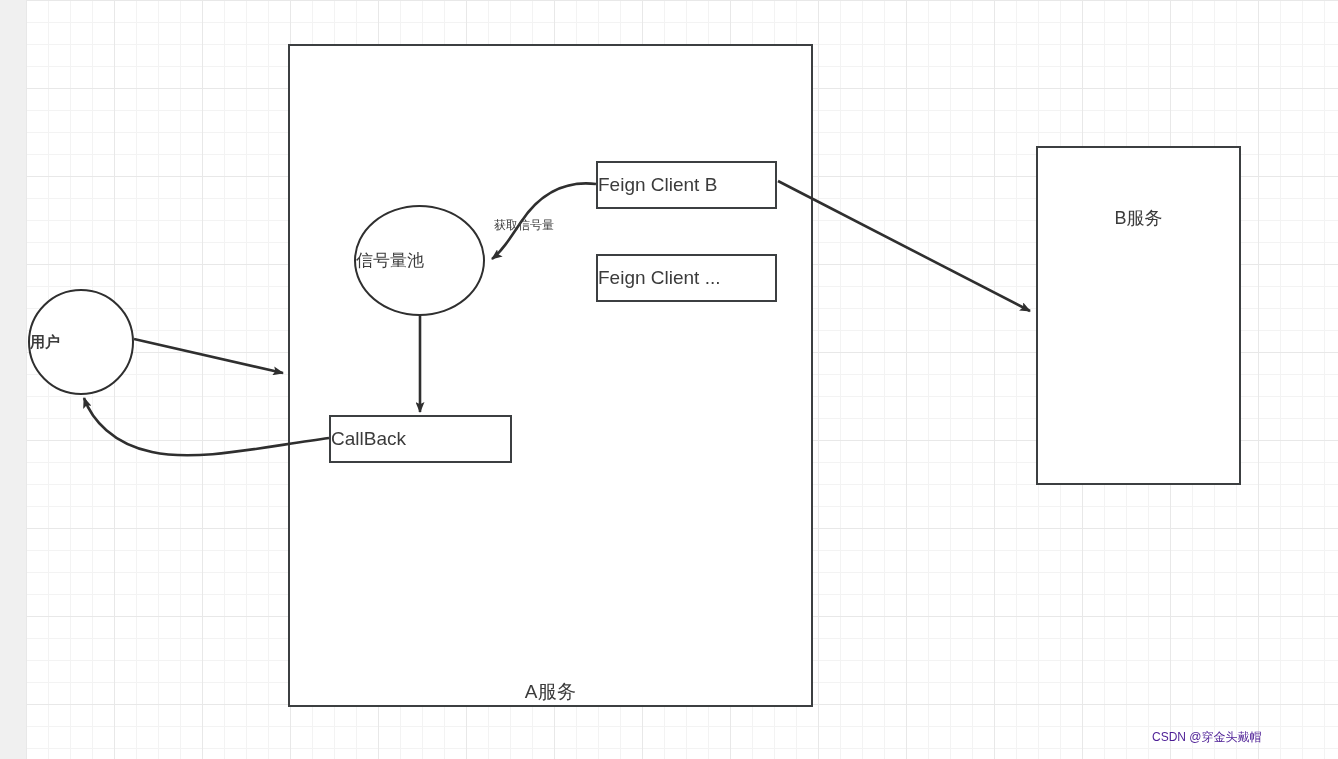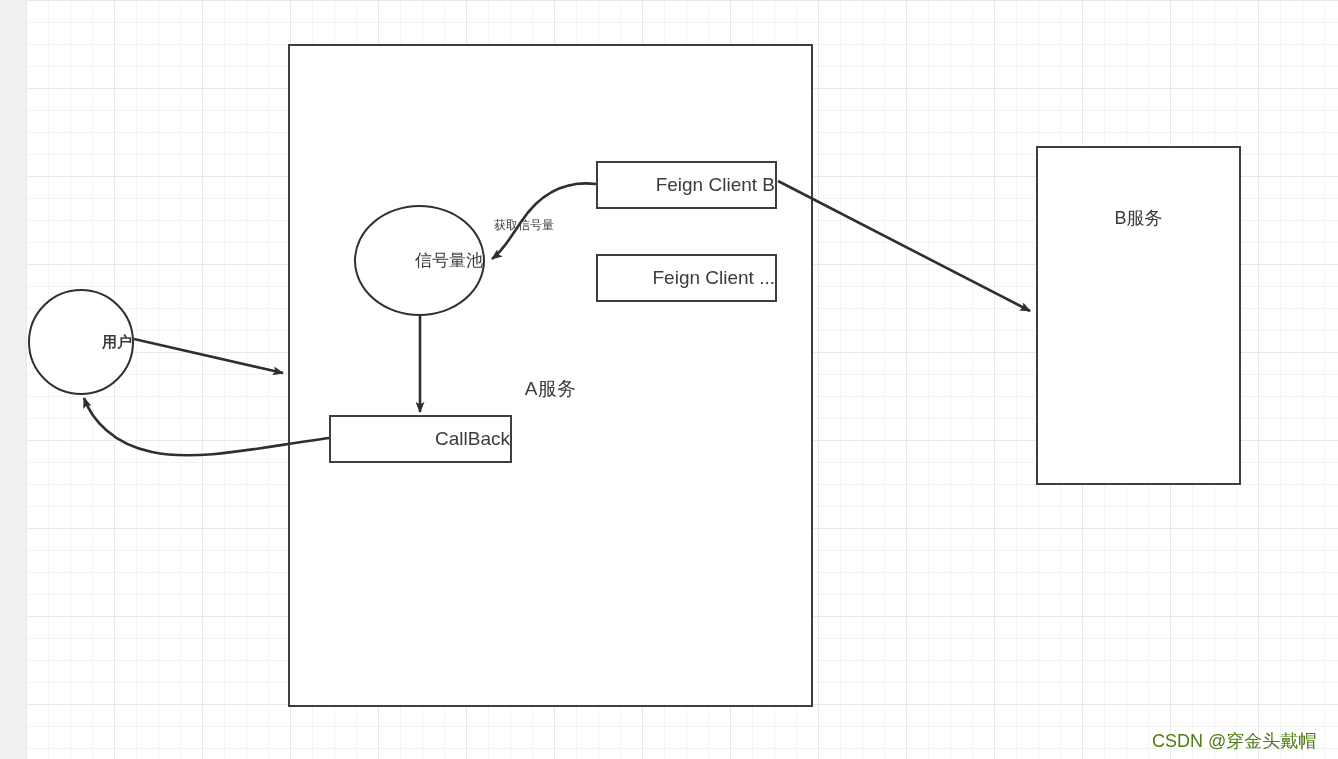--- a/index.html
+++ b/index.html
@@ -41,35 +41,35 @@
     width: 26px;
     height: 759px;
     background: #f0f0f0;
   }
 
   .shape {
     position: absolute;
     box-sizing: border-box;
     display: flex;
     align-items: center;
-    justify-content: flex-end;
+    justify-content: flex-start;
     color: #3b3b3b;
     background: #ffffff;
   }
   .rect {
     border: 2px solid #3c3f41;
   }
 
   
   #a-service {
     left: 288px;
     top: 44px;
     width: 525px;
     height: 663px;
-    align-items: center;
+    align-items: flex-end;
     justify-content: center;
     background: #ffffff;
   }
   #a-service-title {
     margin-top: 26px;
     font-size: 19px;
     color: #3b3b3b;
     letter-spacing: 0.2px;
   }
 
@@ -152,22 +152,22 @@
   }
   #label-acquire-semaphore {
     left: 494px;
     top: 217px;
   }
 
   #watermark {
     position: absolute;
     left: 1152px;
     top: 729px;
-    font-size: 18px;
-    color: #4d7c0f;
+    font-size: 12px;
+    color: #4c1d95;
     white-space: nowrap;
     text-align: center;
   }
 </style>
 </head>
 <body>
 
 <div id="canvas">
 
   <div id="grid-surface"></div>

